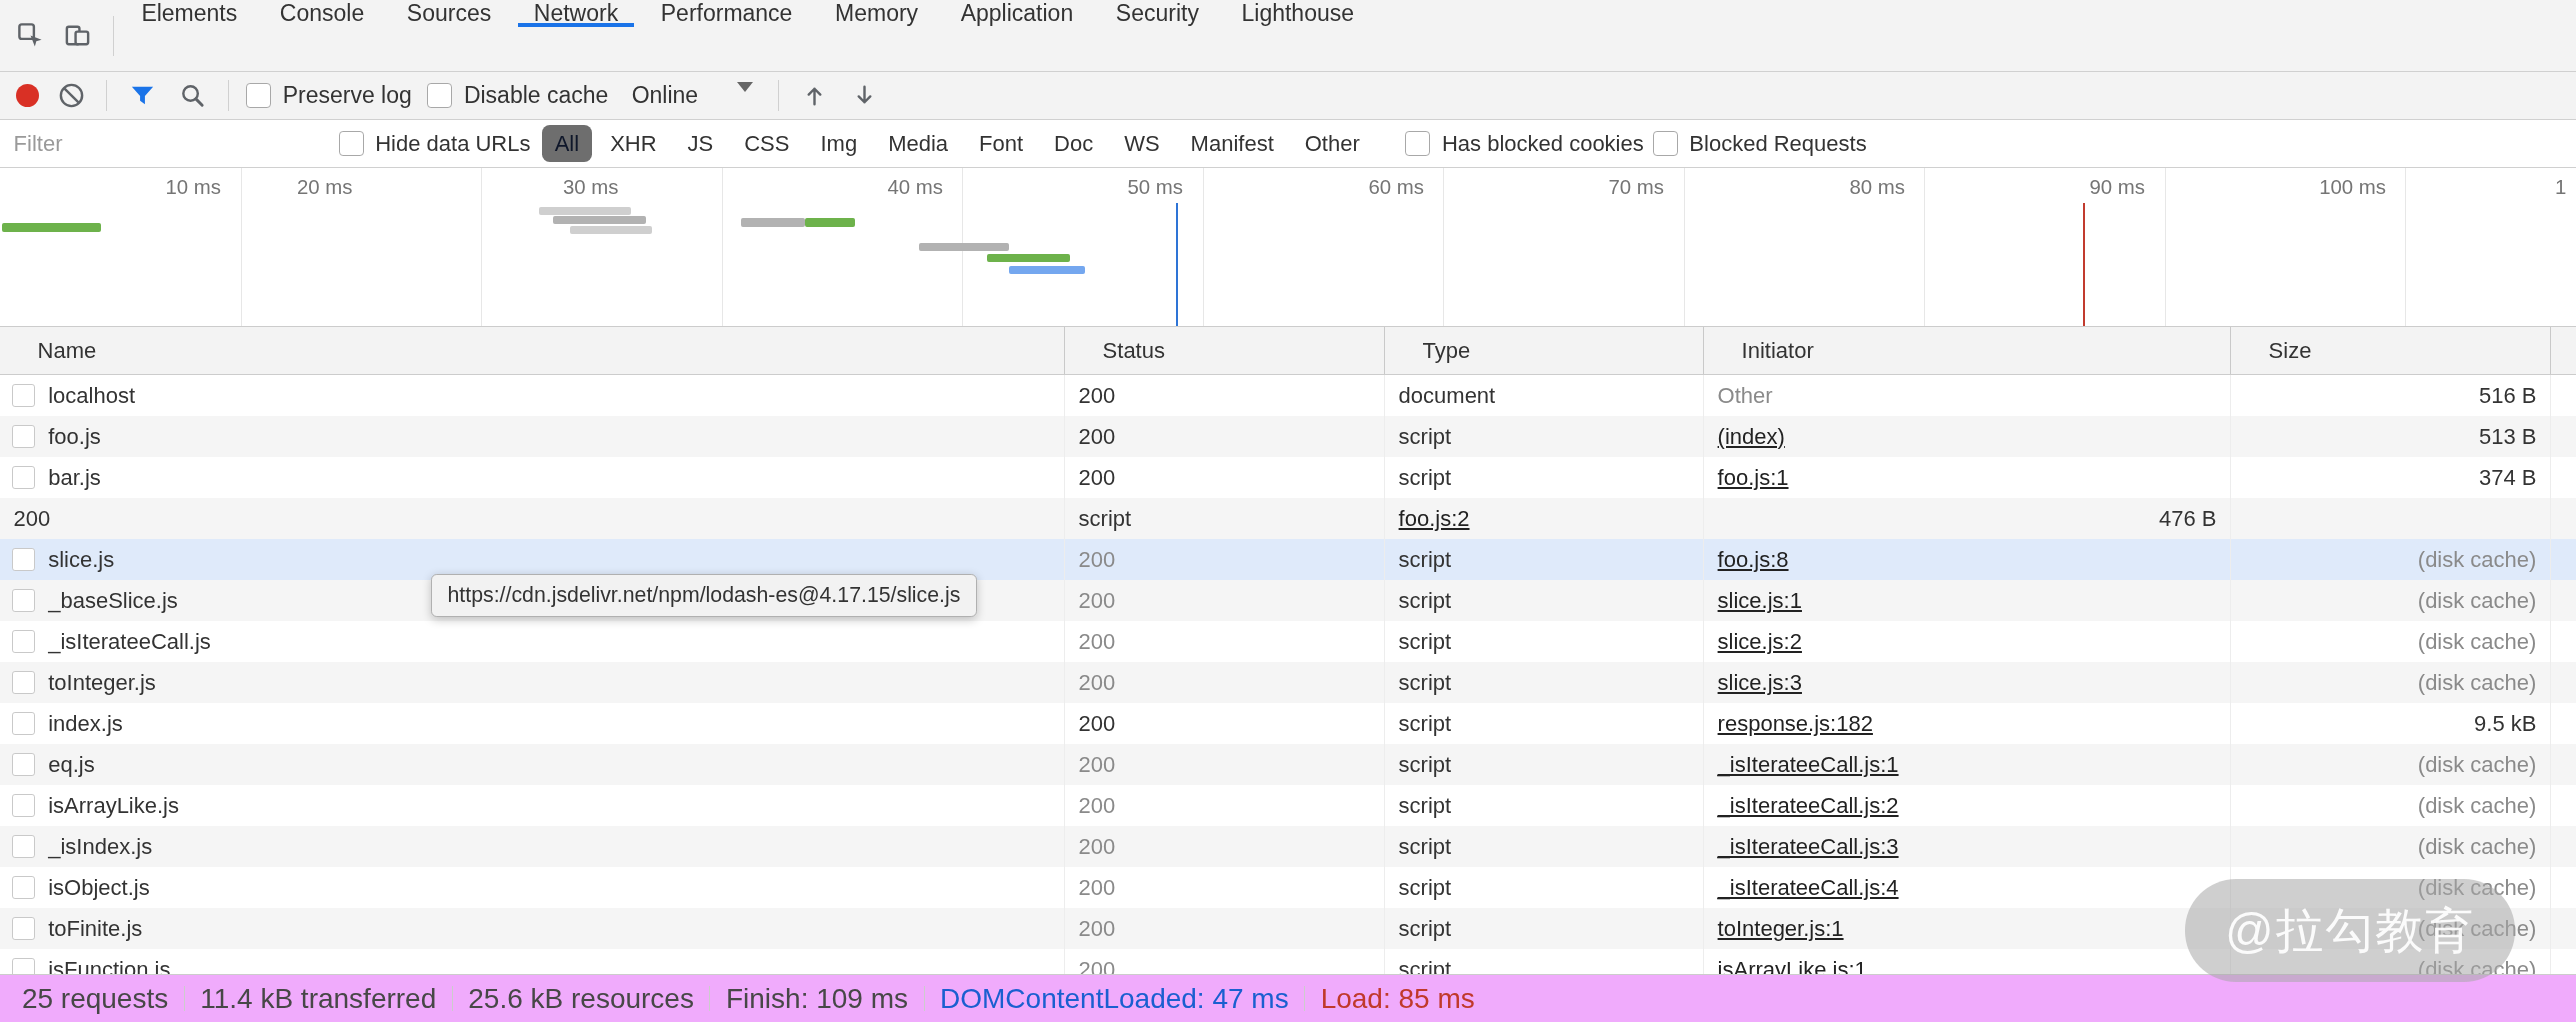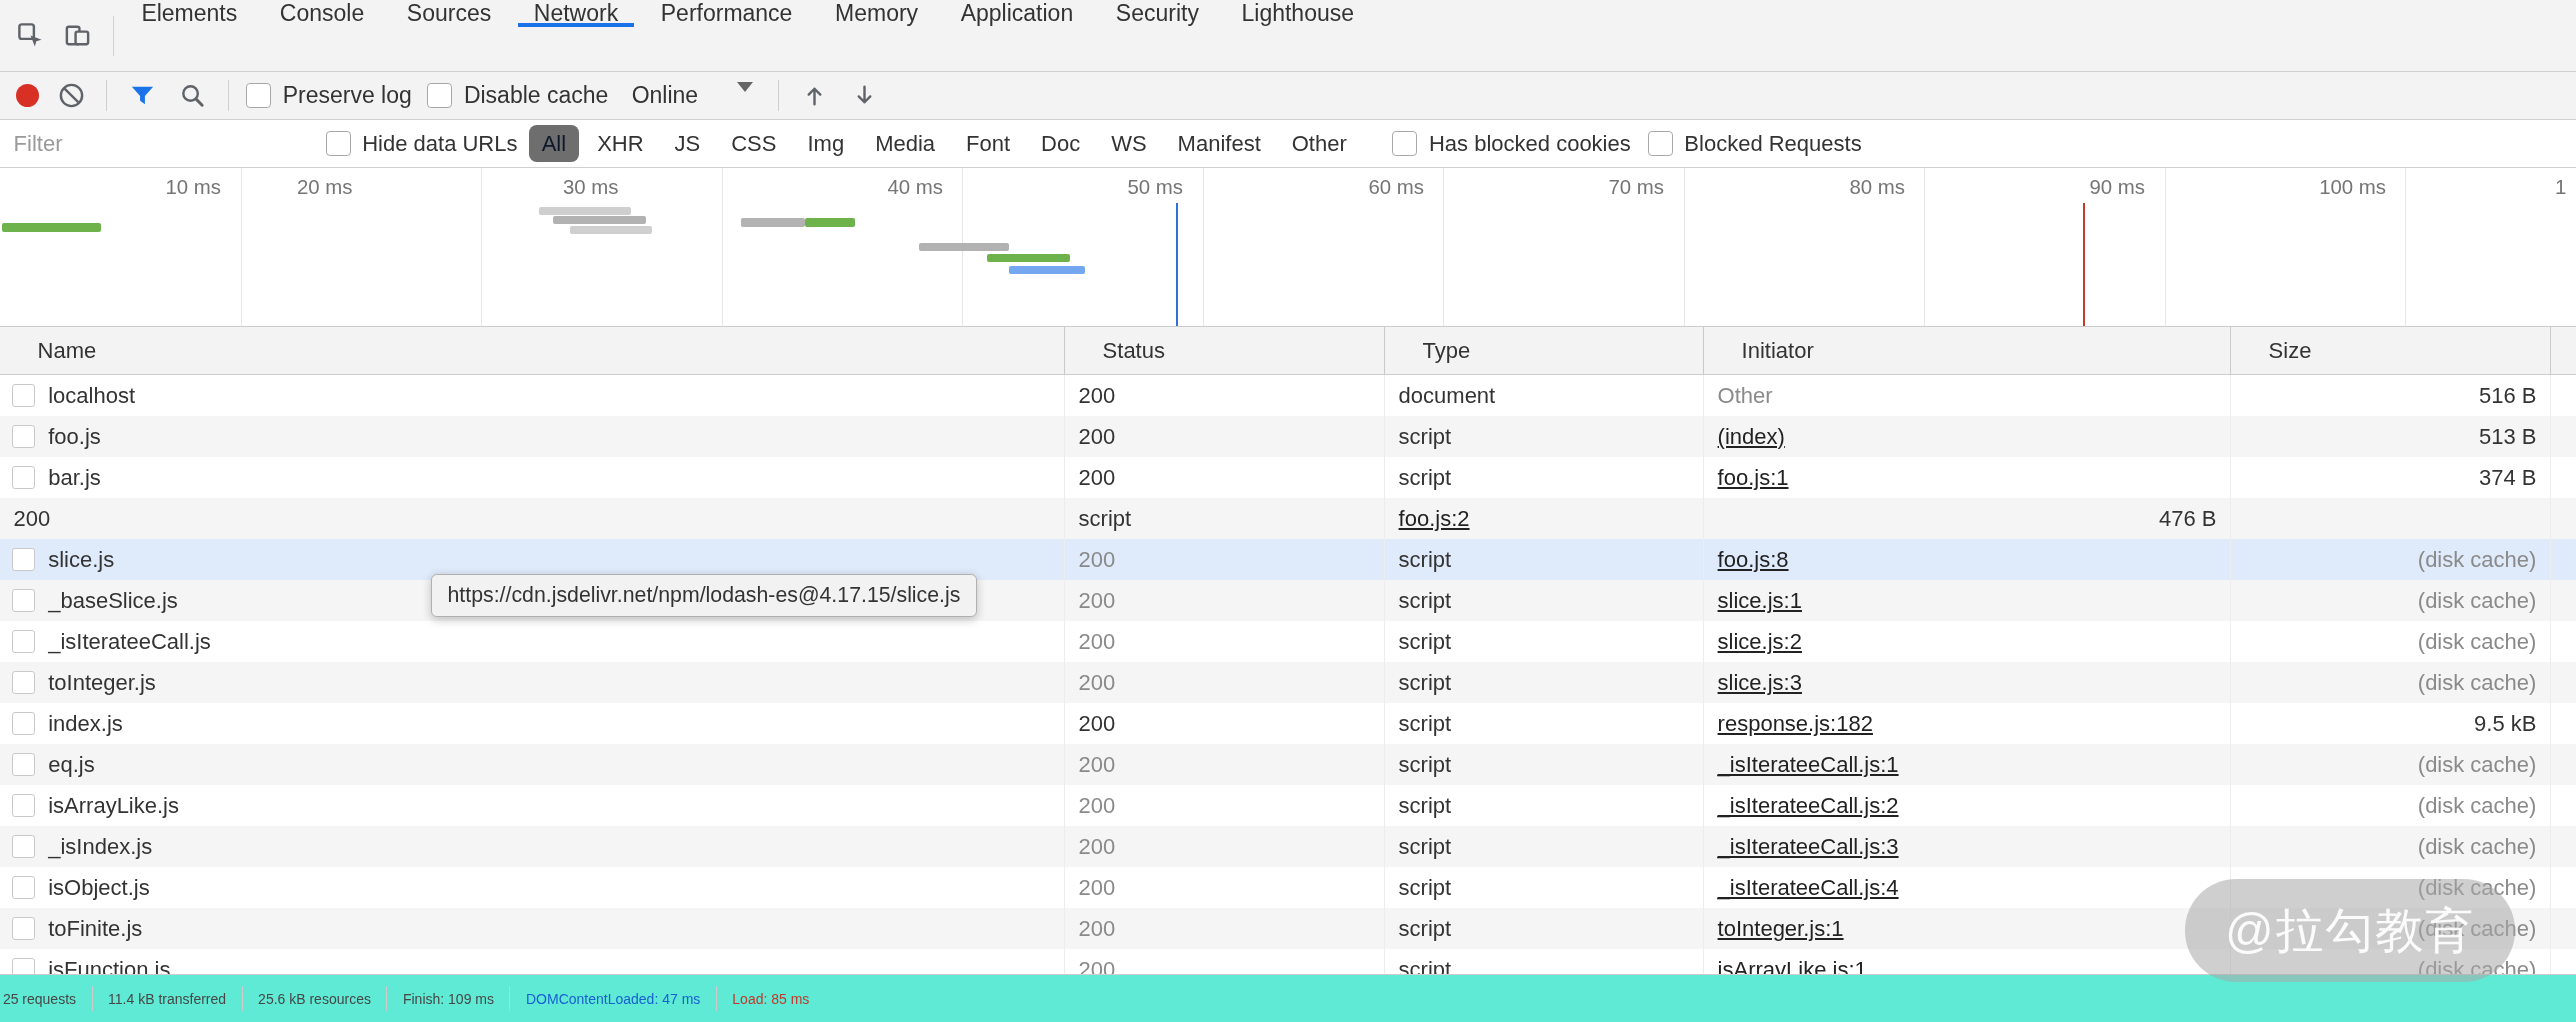--- a/index.html
+++ b/index.html
@@ -51,21 +51,21 @@
   .cell.name{gap:13.6px;padding-left:11.6px;}
   .file-box{width:23px;height:23px;border:1.9px solid #c9c9c9;border-radius:2.9px;flex:0 0 23px;background:#fff;}
   .cell.size{justify-content:flex-end;}
   .muted{color:#8a8a8a;}
   .link{text-decoration:underline;color:#222;}
 
   
   .tooltip{position:absolute;left:431px;top:574px;height:43px;display:flex;align-items:center;background:#f2f2f2;border:1px solid #b0b0b0;border-radius:5.8px;padding:0 15.5px;font-size:21.3px;color:#333;box-shadow:0 2.9px 9.7px rgba(0,0,0,.22);z-index:20;white-space:nowrap;}
 
   
-  .statusbar{height:48px;flex:0 0 48px;background:#5eead4;border-top:1px solid #ccc;display:flex;align-items:center;padding:0 1px;font-size:14px;color:#474747;z-index:10;}
+  .statusbar{height:48px;flex:0 0 48px;background:#f0abfc;border-top:1px solid #ccc;display:flex;align-items:center;padding:0 20px;font-size:28px;color:#474747;z-index:10;}
   .sb-item{padding:0 15.5px;white-space:nowrap;}
   .sb-item:first-child{padding-left:1.9px;}
   .sb-sep{width:1px;height:25px;background:#ccc;flex:0 0 1px;}
   .sb-blue{color:#1a5fd0;}
   .sb-red{color:#c0392b;}
 
   
   .watermark{position:absolute;left:2185px;top:879px;width:330px;height:103px;border-radius:51px;background:rgba(168,168,168,0.55);display:flex;align-items:center;justify-content:center;font-size:48px;color:rgba(255,255,255,0.92);letter-spacing:1.9px;z-index:30;}
 </style>
 </head>
@@ -143,42 +143,42 @@
     </div>
     <div class="icon-btn" style="width:35px;height:39px">
       <svg width="29" height="29" viewBox="0 0 30 30">
         <path d="M15 6 L15 22 M15 22 L9 16 M15 22 L21 16" fill="none" stroke="#5f6368" stroke-width="2.5" stroke-linecap="round"></path>
       </svg>
     </div>
   </div>
 
   <div class="filterbar">
     <input id="filter-input" placeholder="Filter" style="">
-    <label class="check" style="margin-left:2px">
+    <label class="check" style="margin-left:15px">
       <input type="checkbox" style="">
       <span>Hide data URLs</span>
     </label>
     <div class="pills" id="pills">
         <div class="pill active">All</div>
         <div class="pill">XHR</div>
         <div class="pill">JS</div>
         <div class="pill">CSS</div>
         <div class="pill">Img</div>
         <div class="pill">Media</div>
         <div class="pill">Font</div>
         <div class="pill">Doc</div>
         <div class="pill">WS</div>
         <div class="pill">Manifest</div>
         <div class="pill">Other</div>
       </div>
     <label class="check" style="margin-left:33px">
       <input type="checkbox" style="">
       <span>Has blocked cookies</span>
     </label>
-    <label class="check" style="margin-left:17px">
+    <label class="check" style="margin-left:9px">
       <input type="checkbox" style="">
       <span>Blocked Requests</span>
     </label>
   </div>
 
   <div class="overview" id="overview">
       <div class="ov-grid" style="left: 241px;"></div>
       <div class="ov-label" style="left: 56px; width: 165px; text-align: right;">10 ms</div>
       <div class="ov-grid" style="left: 481px;"></div>
       <div class="ov-label" style="left: 297px; width: 165px; text-align: left;">20 ms</div>

